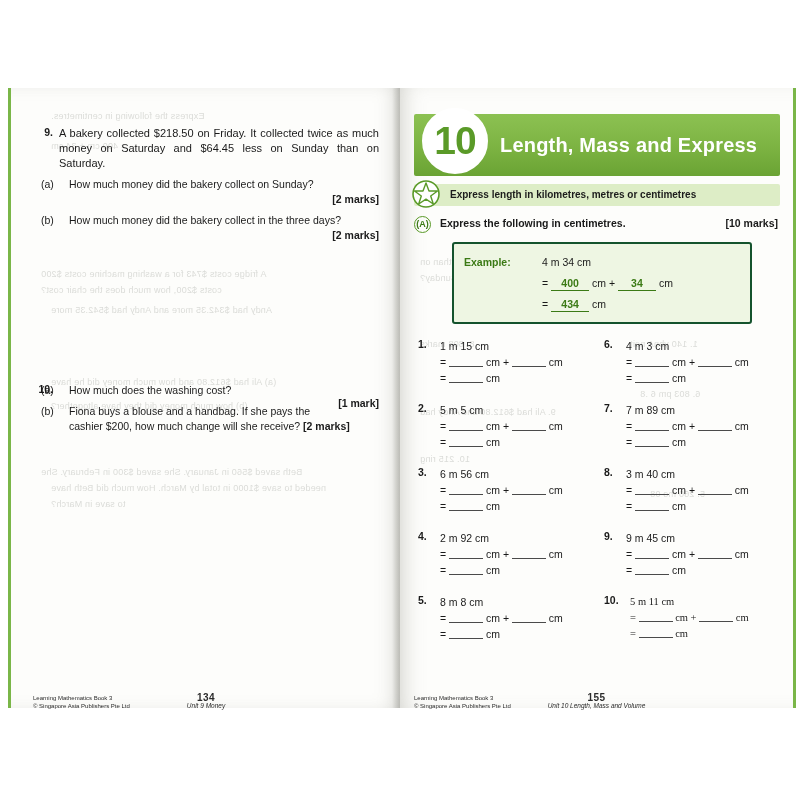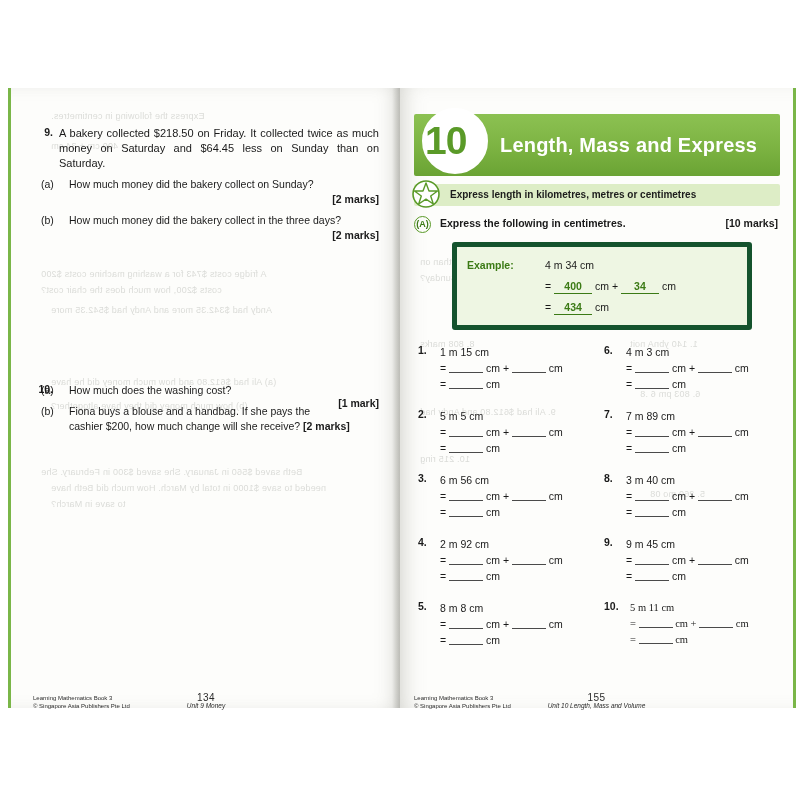--- a/index.html
+++ b/index.html
@@ -160,21 +160,21 @@
   .footer .pg {
     position: absolute;
     width: 100%;
     text-align: center;
     top: 0;
     line-height: 8px;
   }
 
   .footer .pg .num {
     font-size: 10px;
-    font-weight: normal;
+    font-weight: bold;
     display: block;
     letter-spacing: 0.4px;
   }
 
   .footer .pg .unit {
     font-size: 6.5px;
     font-style: italic;
     display: block;
   }
 
@@ -201,20 +201,21 @@
     height: 66px;
     border-radius: 50%;
     background: #ffffff;
     border: 3px solid #ffffff;
     box-sizing: border-box;
   }
 
   .unit-circle span {
     display: block;
     width: 100%;
+    text-align: center;
     line-height: 60px;
     font-size: 39px;
     font-weight: bold;
     color: #5a9a28;
     letter-spacing: -1px;
   }
 
   .unit-title {
     position: absolute;
     left: 86px;
@@ -294,21 +295,21 @@
     font-weight: bold;
     color: #1a1a1a;
   }
 
   .example-box {
     position: relative;
     margin: 10px 0 0 38px;
     width: 300px;
     padding: 8px 10px 10px 10px;
     background: #eef6e3;
-    border: 5px solid #14532d;
+    border: 2px solid #14532d;
     border-radius: 3px;
     box-sizing: border-box;
   }
 
   .ex-label {
     font-size: 10.5px;
     font-weight: bold;
     color: #3b7a15;
     display: inline-block;
     width: 78px;

